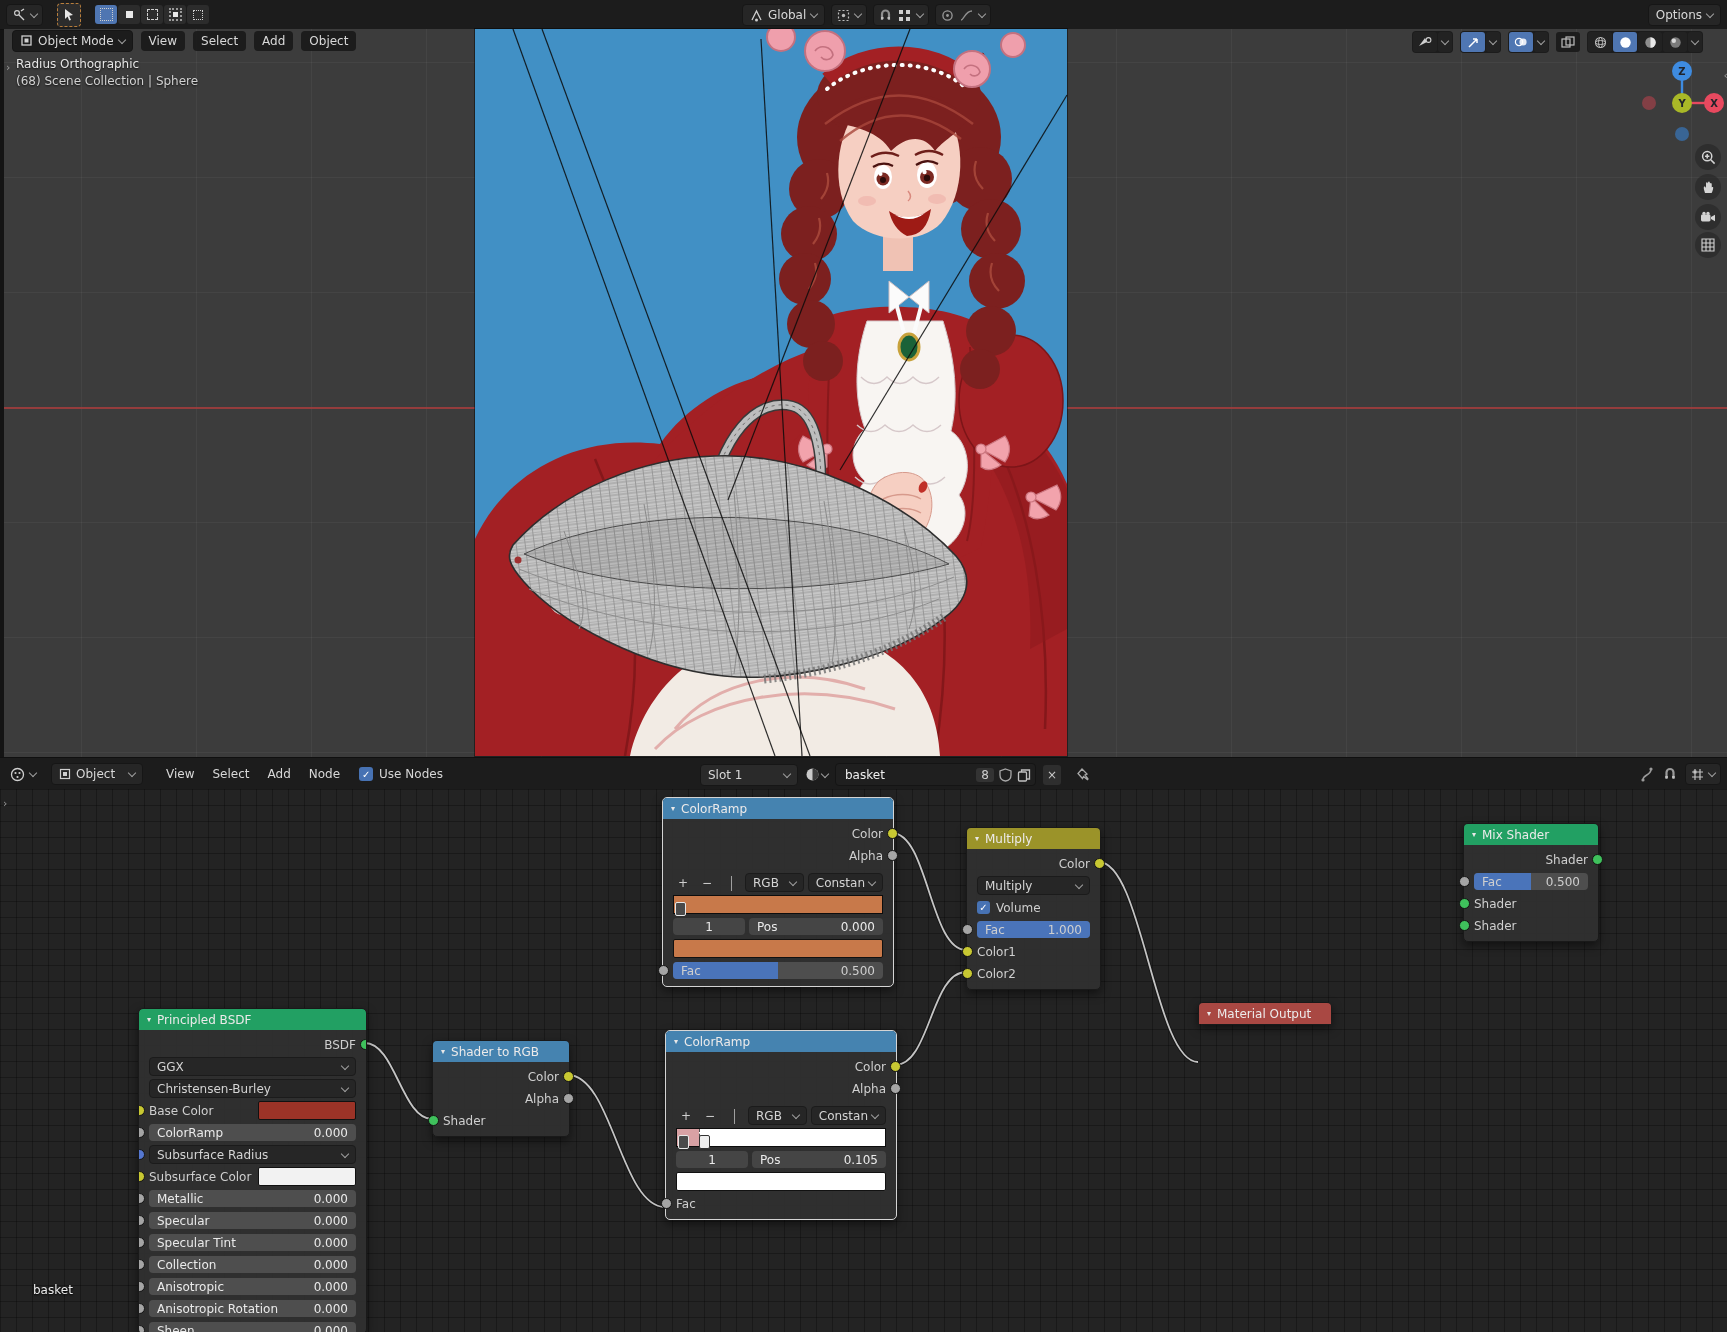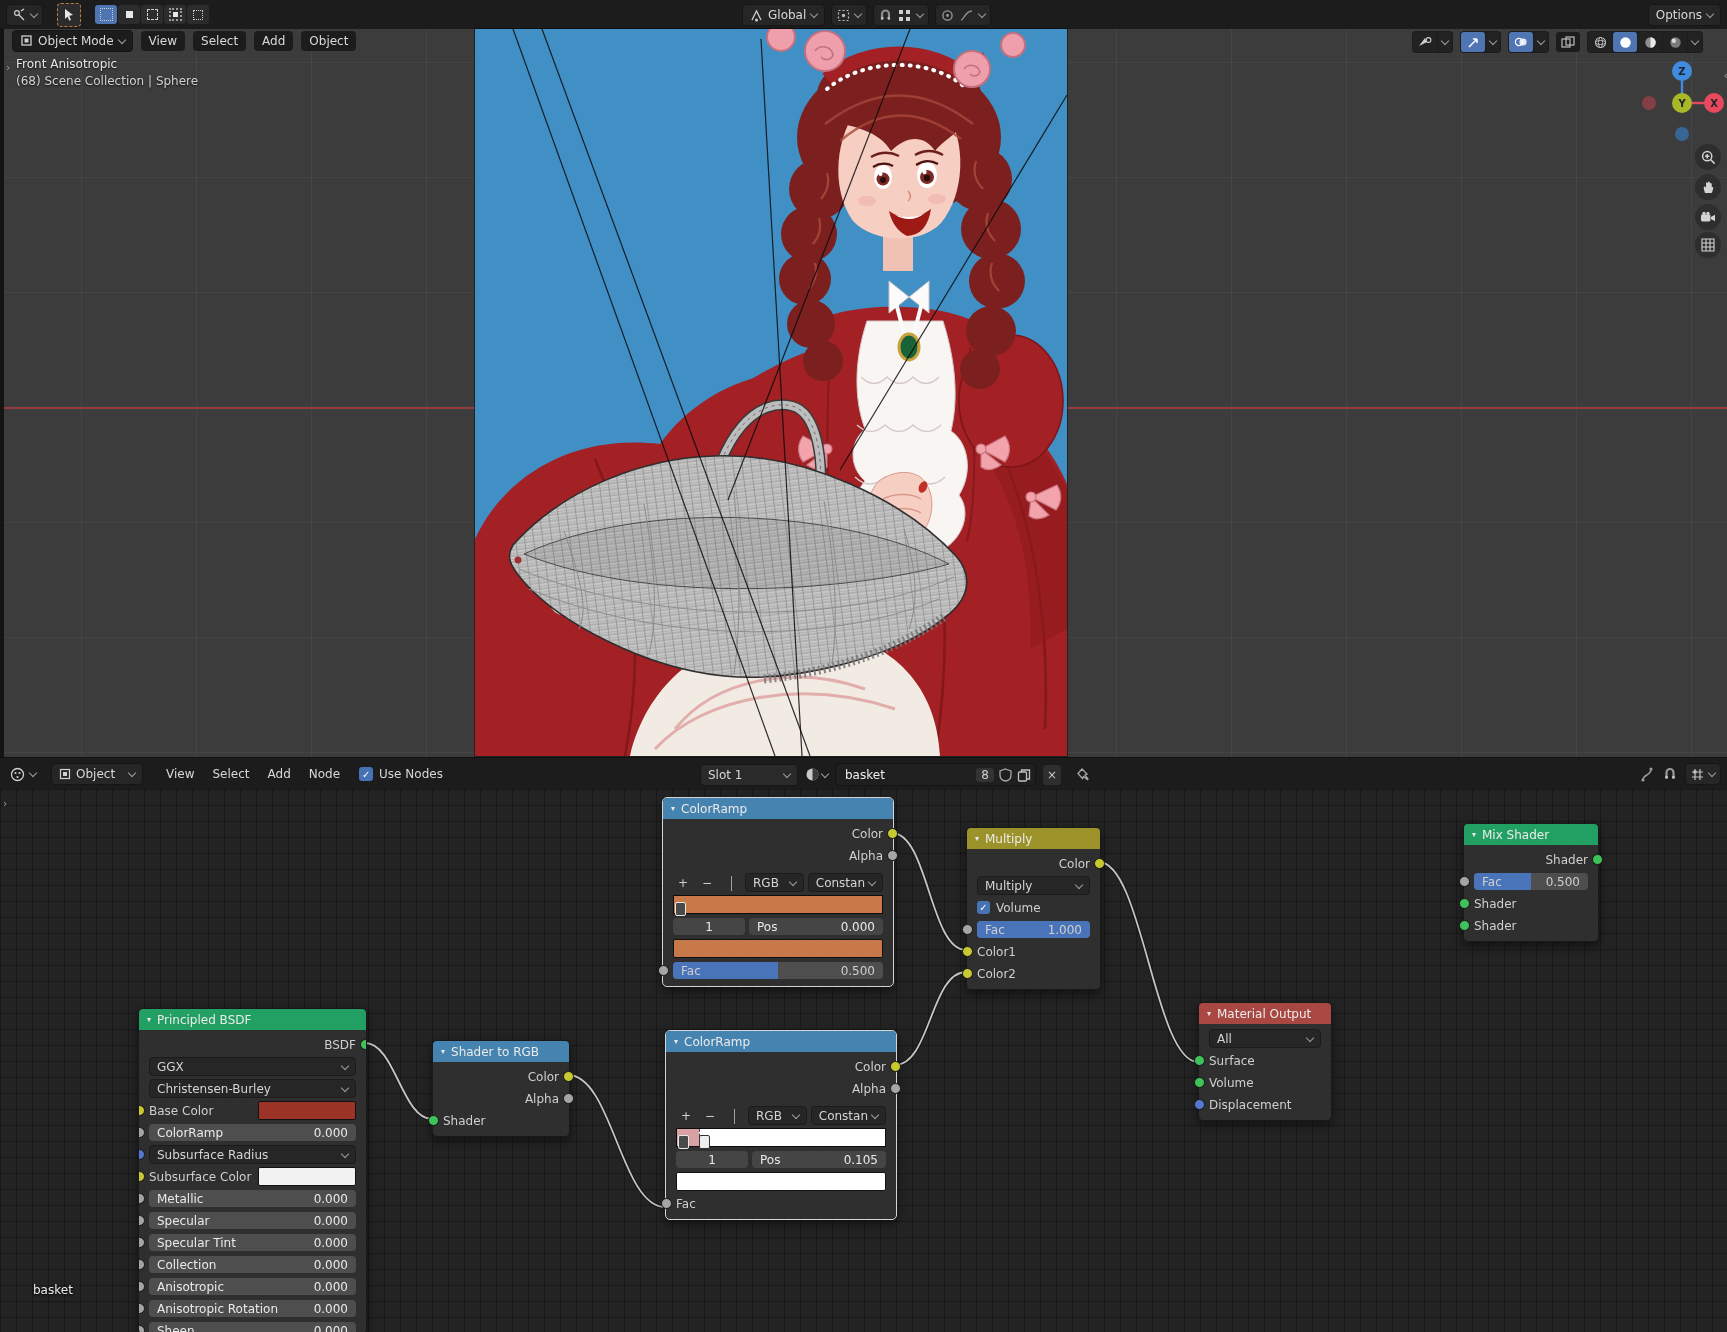--- a/index.html
+++ b/index.html
@@ -371,21 +371,21 @@
           <circle cx="6.5" cy="6.5" r="5.2" fill="#7a7a7a"></circle>
             <circle cx="4.8" cy="4.8" r="2.2" fill="#d8d8d8"></circle>
         </svg>
         </span>
       <span class="iconbtn" style="width:14px;">
           <span class="chev"></span>
         </span>
     </div>
   </div>
 
-  <div class="abs overlaytext" style="left:12px;top:28px;">Front Anisotropic</div>
+  <div class="abs overlaytext" style="left:12px;top:28px;">Radius Orthographic</div>
   <div class="abs overlaytext" style="left:12px;top:45px;color:#d2d2d2;">(68) Scene Collection | Sphere</div>
   <div class="abs" style="left:2px;top:32px;color:#9a9a9a;font-size:11px;">›</div>
   <div class="abs" style="right:3px;top:40px;color:#9a9a9a;font-size:11px;">‹</div>
 
   <div class="abs" style="left:1638px;top:28px;width:92px;height:92px;">
     <svg class="abs" width="92" height="92" style="left:0;top:0;">
       <line x1="40" y1="46" x2="40" y2="14" stroke="#3e8be0" stroke-width="2.4"></line>
       <line x1="40" y1="46" x2="72" y2="46" stroke="#e8495f" stroke-width="2.4"></line>
     </svg>
     <span class="navball" style="left:30px;top:4px;width:20px;height:20px;background:#3e8be0;">
@@ -835,34 +835,14 @@
           <span class="sock sockL" style="background:#a5a5a5;"></span>
         </div>
     </div>
   </div>
 
   <div class="node" style="left:1198px;top:213px;width:132px;">
     <div class="nhead" style="background:#a94843;">
         <span class="tri">▾</span>
         <span>Material Output</span>
       </div>
-    <div class="nbody">
-      <div class="nrow">
-          <div class="wdd">
-            <span>All</span>
-            <span class="chev" style="margin-left:auto;"></span>
-          </div>
-        </div>
-      <div class="nrow">
-          <span>Surface</span>
-          <span class="sock sockL" style="background:#3fc15c;"></span>
-        </div>
-      <div class="nrow">
-          <span>Volume</span>
-          <span class="sock sockL" style="background:#3fc15c;"></span>
-        </div>
-      <div class="nrow">
-          <span>Displacement</span>
-          <span class="sock sockL" style="background:#5577d0;"></span>
-        </div>
-    </div>
   </div>
 </div>
 
 </body></html>

